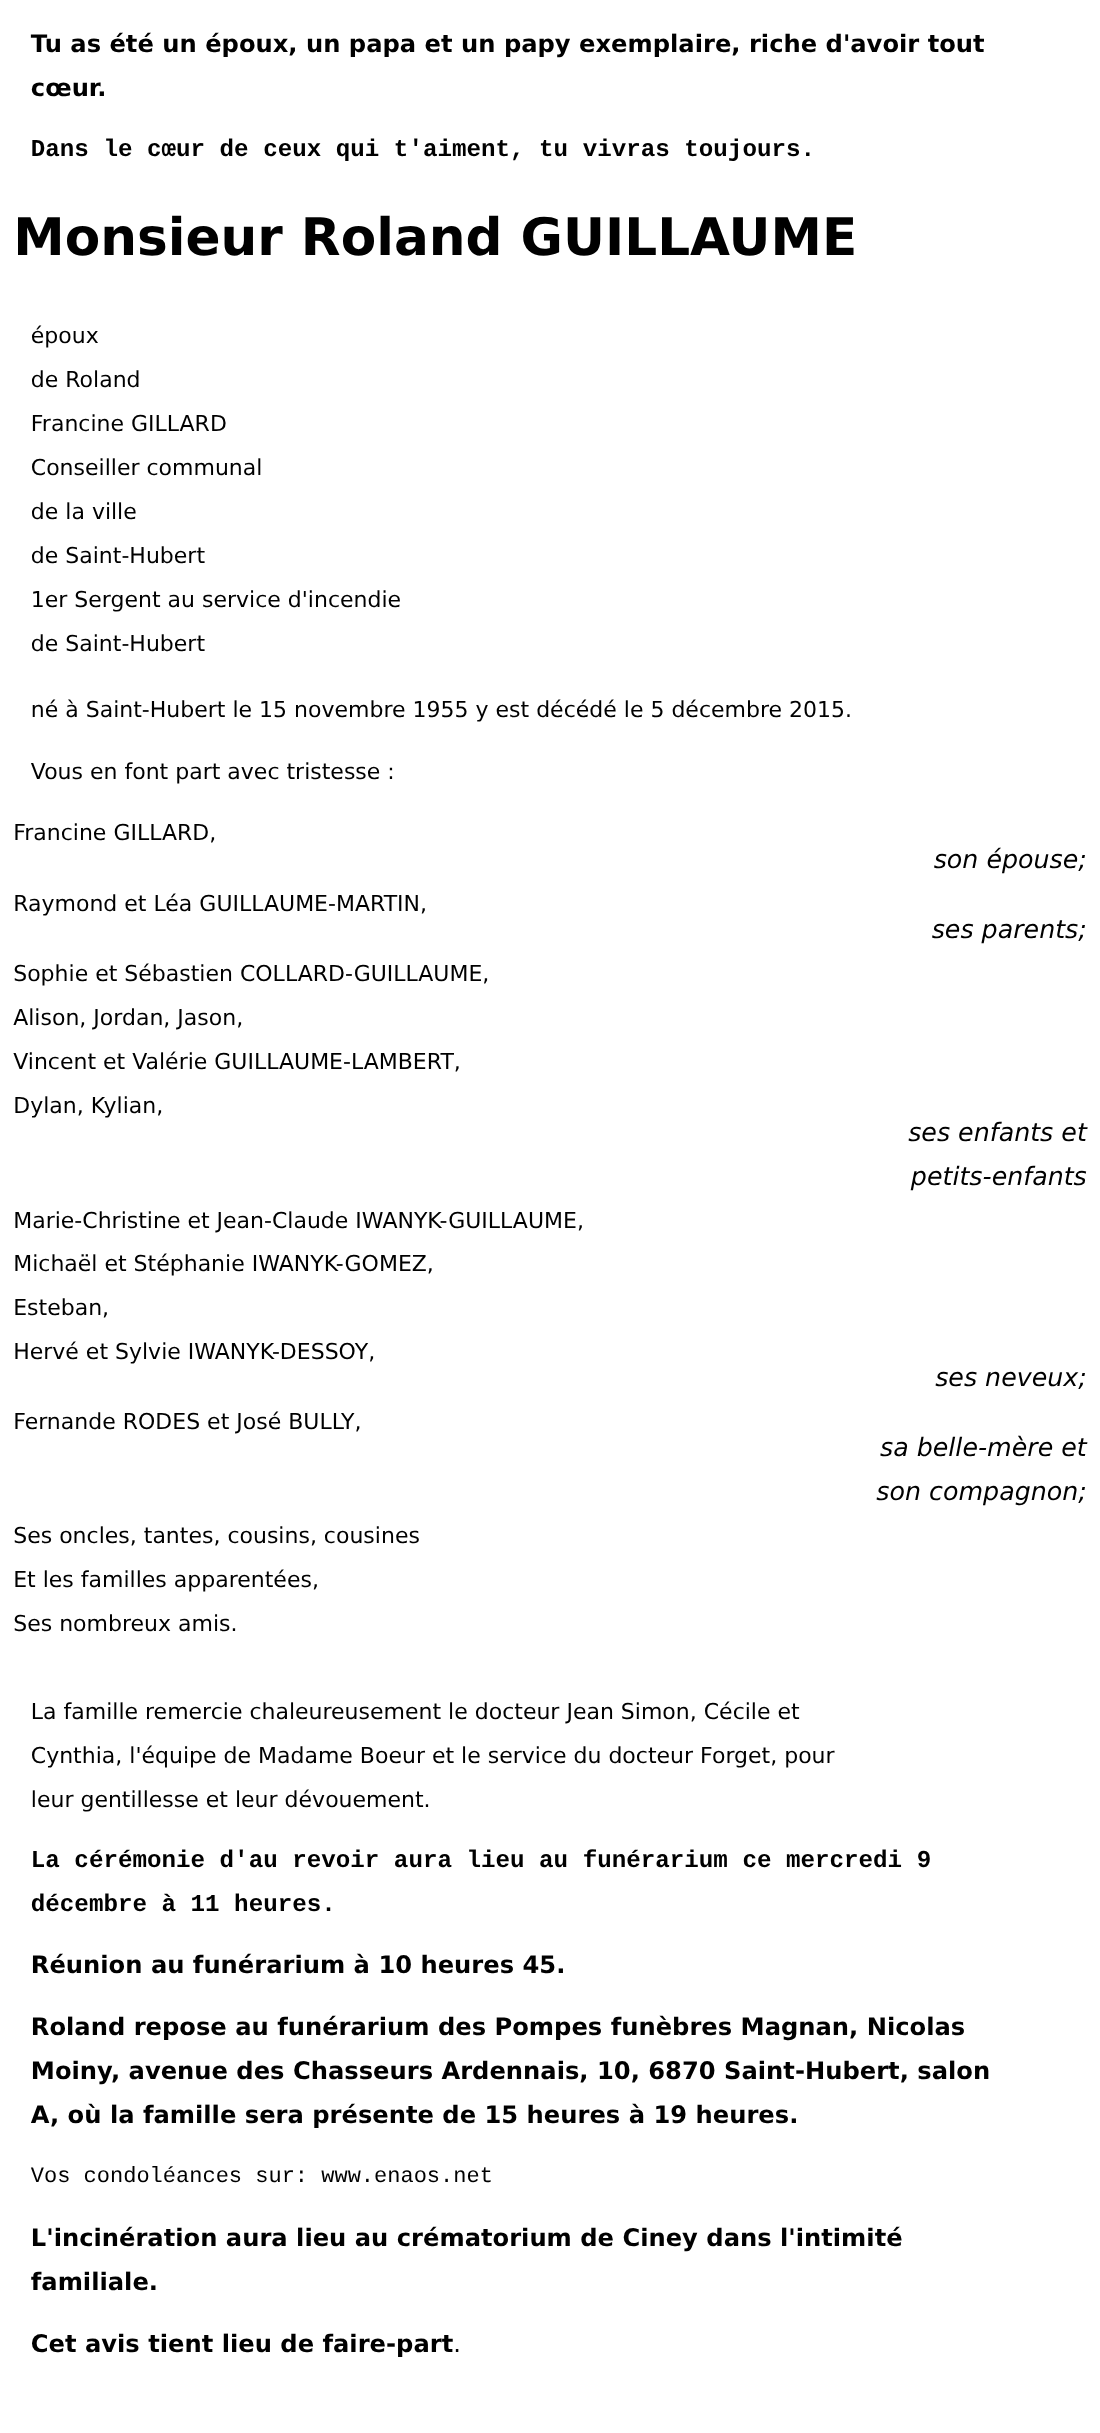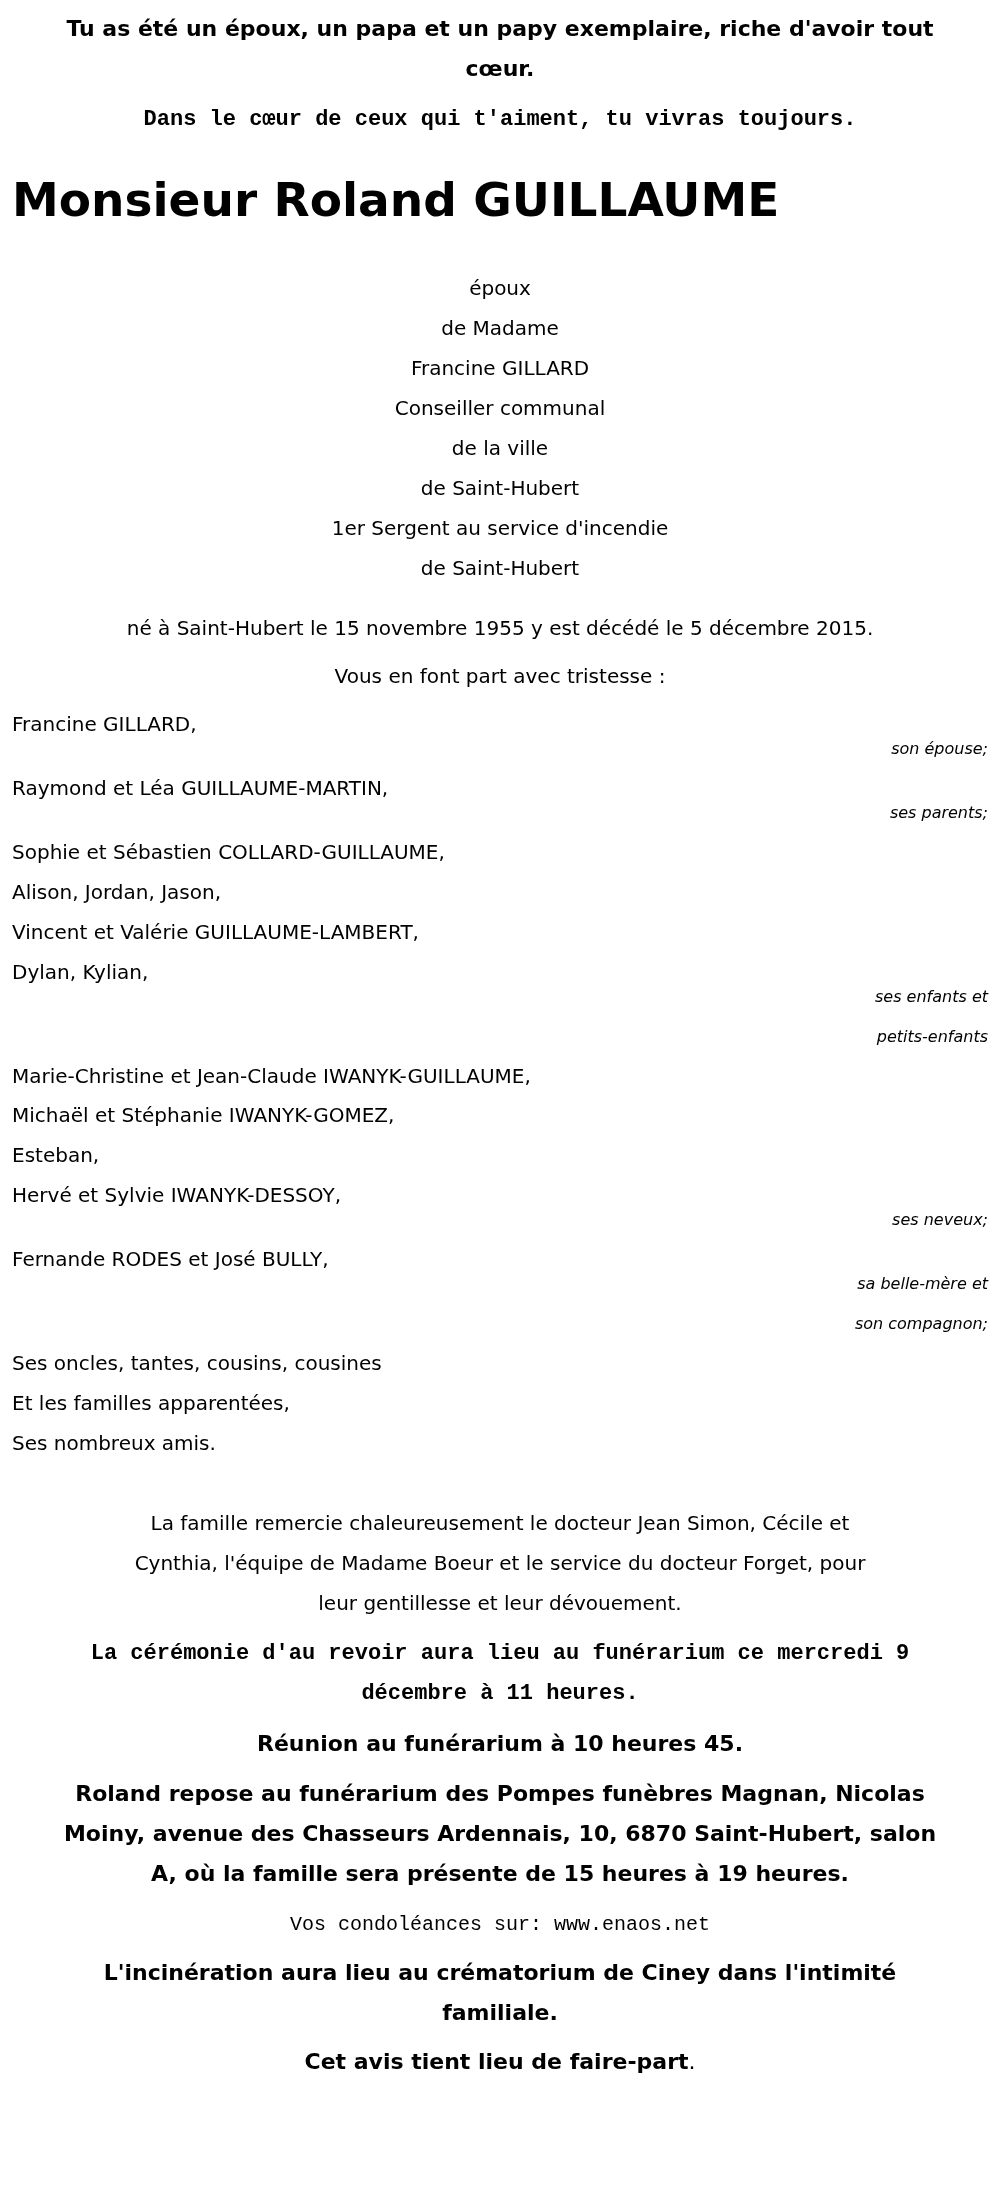--- a/index.html
+++ b/index.html
@@ -6,59 +6,59 @@
   body {
     width: 1000px;
     height: 2212px;
     overflow: hidden;
     color: #000000;
     font-family: "DejaVu Sans", sans-serif;
   }
   .page { position: relative; padding: 5px 12px 0 12px; }
   .line { display: block; white-space: nowrap; line-height: 40px; height: 40px; font-size: 20px; }
   .bold .line, .bold.line { font-weight: bold; font-size: 22px; }
-  .p { margin: 4px; text-align: center; }
+  .p { margin: 16px; }
   .gap-s { margin-top: 11px; font-family: Liberation Mono, monospace; }
   .gap-m { margin-top: 8px; }
   .title {
     margin: 36px 0 44px 0;
     font-size: 47px;
     font-weight: bold;
     line-height: 48px;
     height: 48px;
     white-space: nowrap;
   }
   .grp { margin-top: -1px; }
   .grp.first { margin-top: 8px; }
   .lbl {
     margin-top: -15px;
     text-align: right;
     font-style: italic;
   }
-  .lbl .line { font-size: 16px; }
+  .lbl .line { font-size: 23px; }
   .light { font-weight: normal; }
 </style>
 </head>
 <body>
 
 <div class="page">
 
   <div class="p bold">
     <span class="line">Tu as été un époux, un papa et un papy exemplaire, riche d'avoir tout</span>
     <span class="line">cœur.</span>
   </div>
   <div class="p bold gap-s">
     <span class="line">Dans le cœur de ceux qui t'aiment, tu vivras toujours.</span>
   </div>
 
   <h1 class="title">Monsieur Roland GUILLAUME</h1>
 
   <div class="p">
     <span class="line">époux</span>
-    <span class="line">de Madame</span>
+    <span class="line">de Roland</span>
     <span class="line">Francine GILLARD</span>
     <span class="line">Conseiller communal</span>
     <span class="line">de la ville</span>
     <span class="line">de Saint-Hubert</span>
     <span class="line">1er Sergent au service d'incendie</span>
     <span class="line">de Saint-Hubert</span>
   </div>
 
   <div class="p" style="margin-top:20px">
     <span class="line">né à Saint-Hubert le 15 novembre 1955 y est décédé le 5 décembre 2015.</span>

